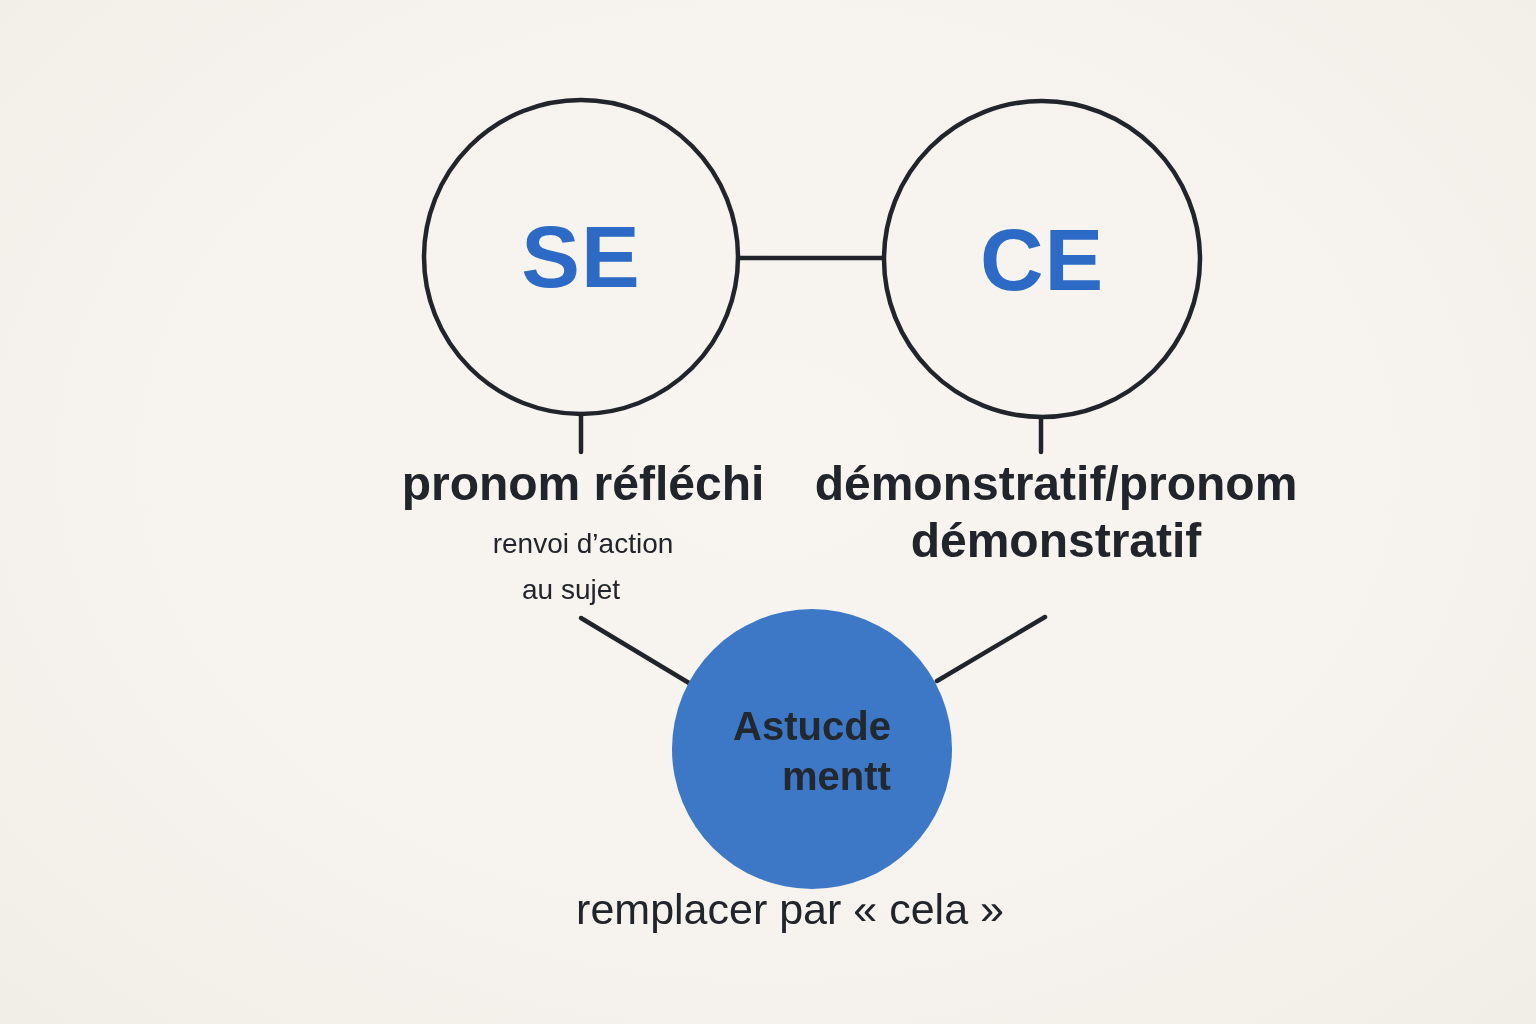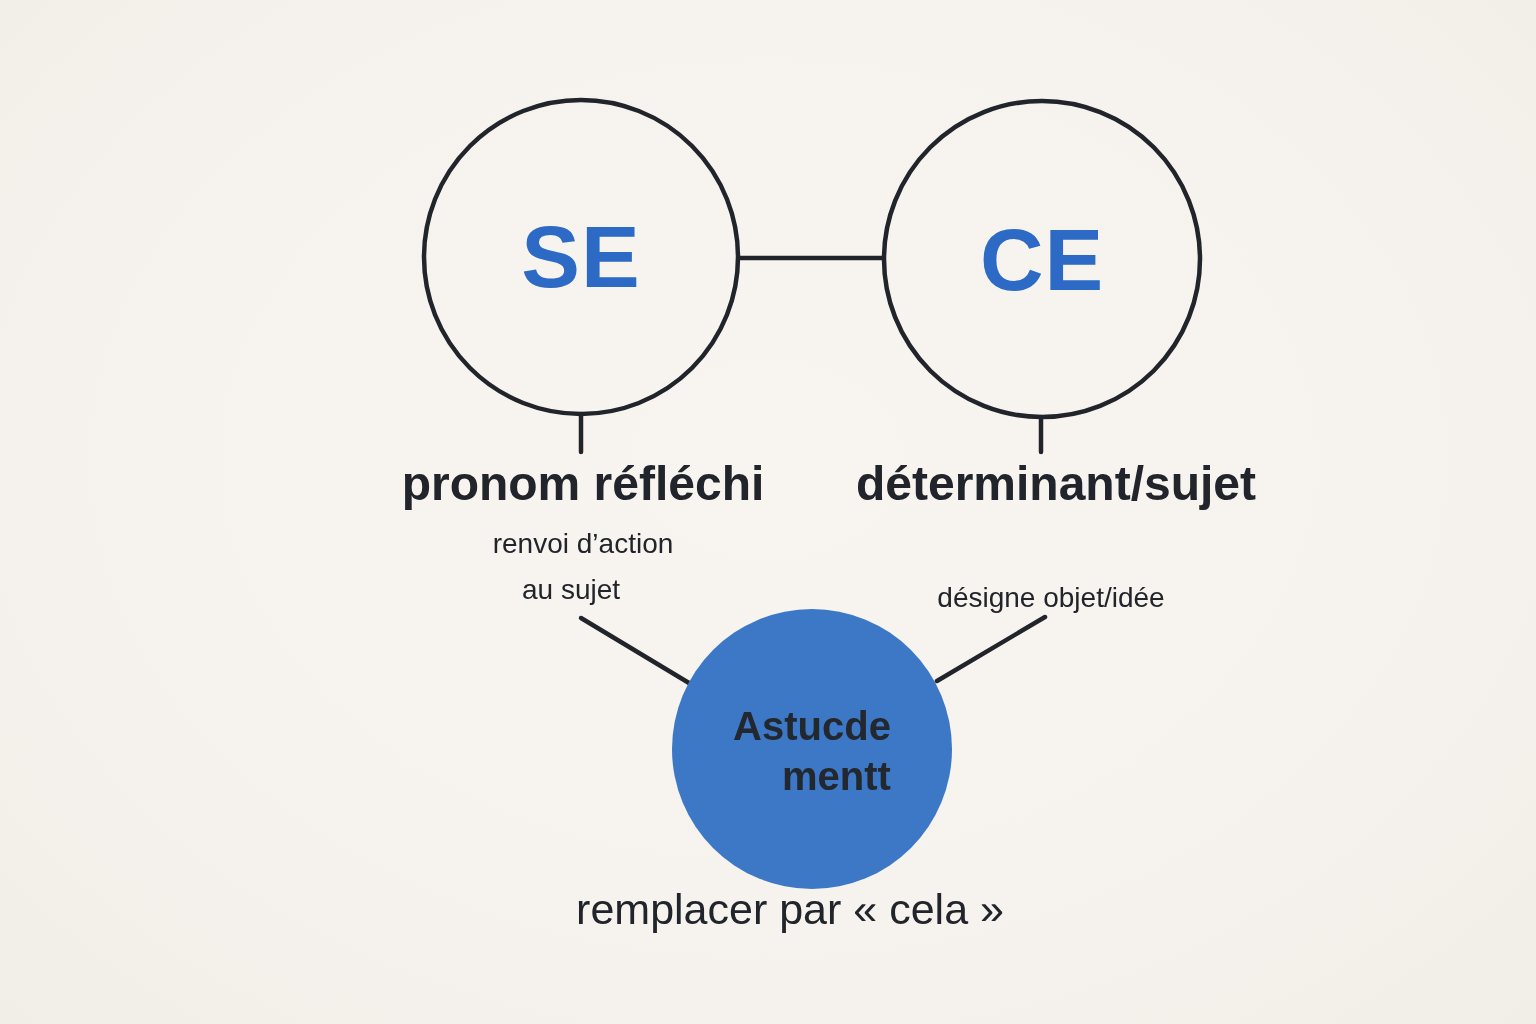--- a/index.html
+++ b/index.html
@@ -76,24 +76,24 @@
 
   <div id="left-title" class="txt branch-title">pronom réfléchi</div>
 
   <div id="ce-label" class="txt node-label">CE</div>
 
   <div id="left-desc1" class="txt branch-desc">renvoi d’action</div>
 
   <div id="left-desc2" class="txt branch-desc">au sujet</div>
 
   <div id="right-title" class="txt branch-title">
-    <div>déterminant/sujet</div>
+    <div>démonstratif/pronom</div>
+    <div>démonstratif</div>
   </div>
 
-  <div id="right-desc" class="txt branch-desc">désigne objet/idée</div>
 
   <div id="tip-label" class="txt tip-text">
     <div>Astucde</div>
     <div>mentt</div>
   </div>
 
   <div id="footer" class="txt footer-text">
     <div>remplacer par « cela »</div>
   </div>
 

